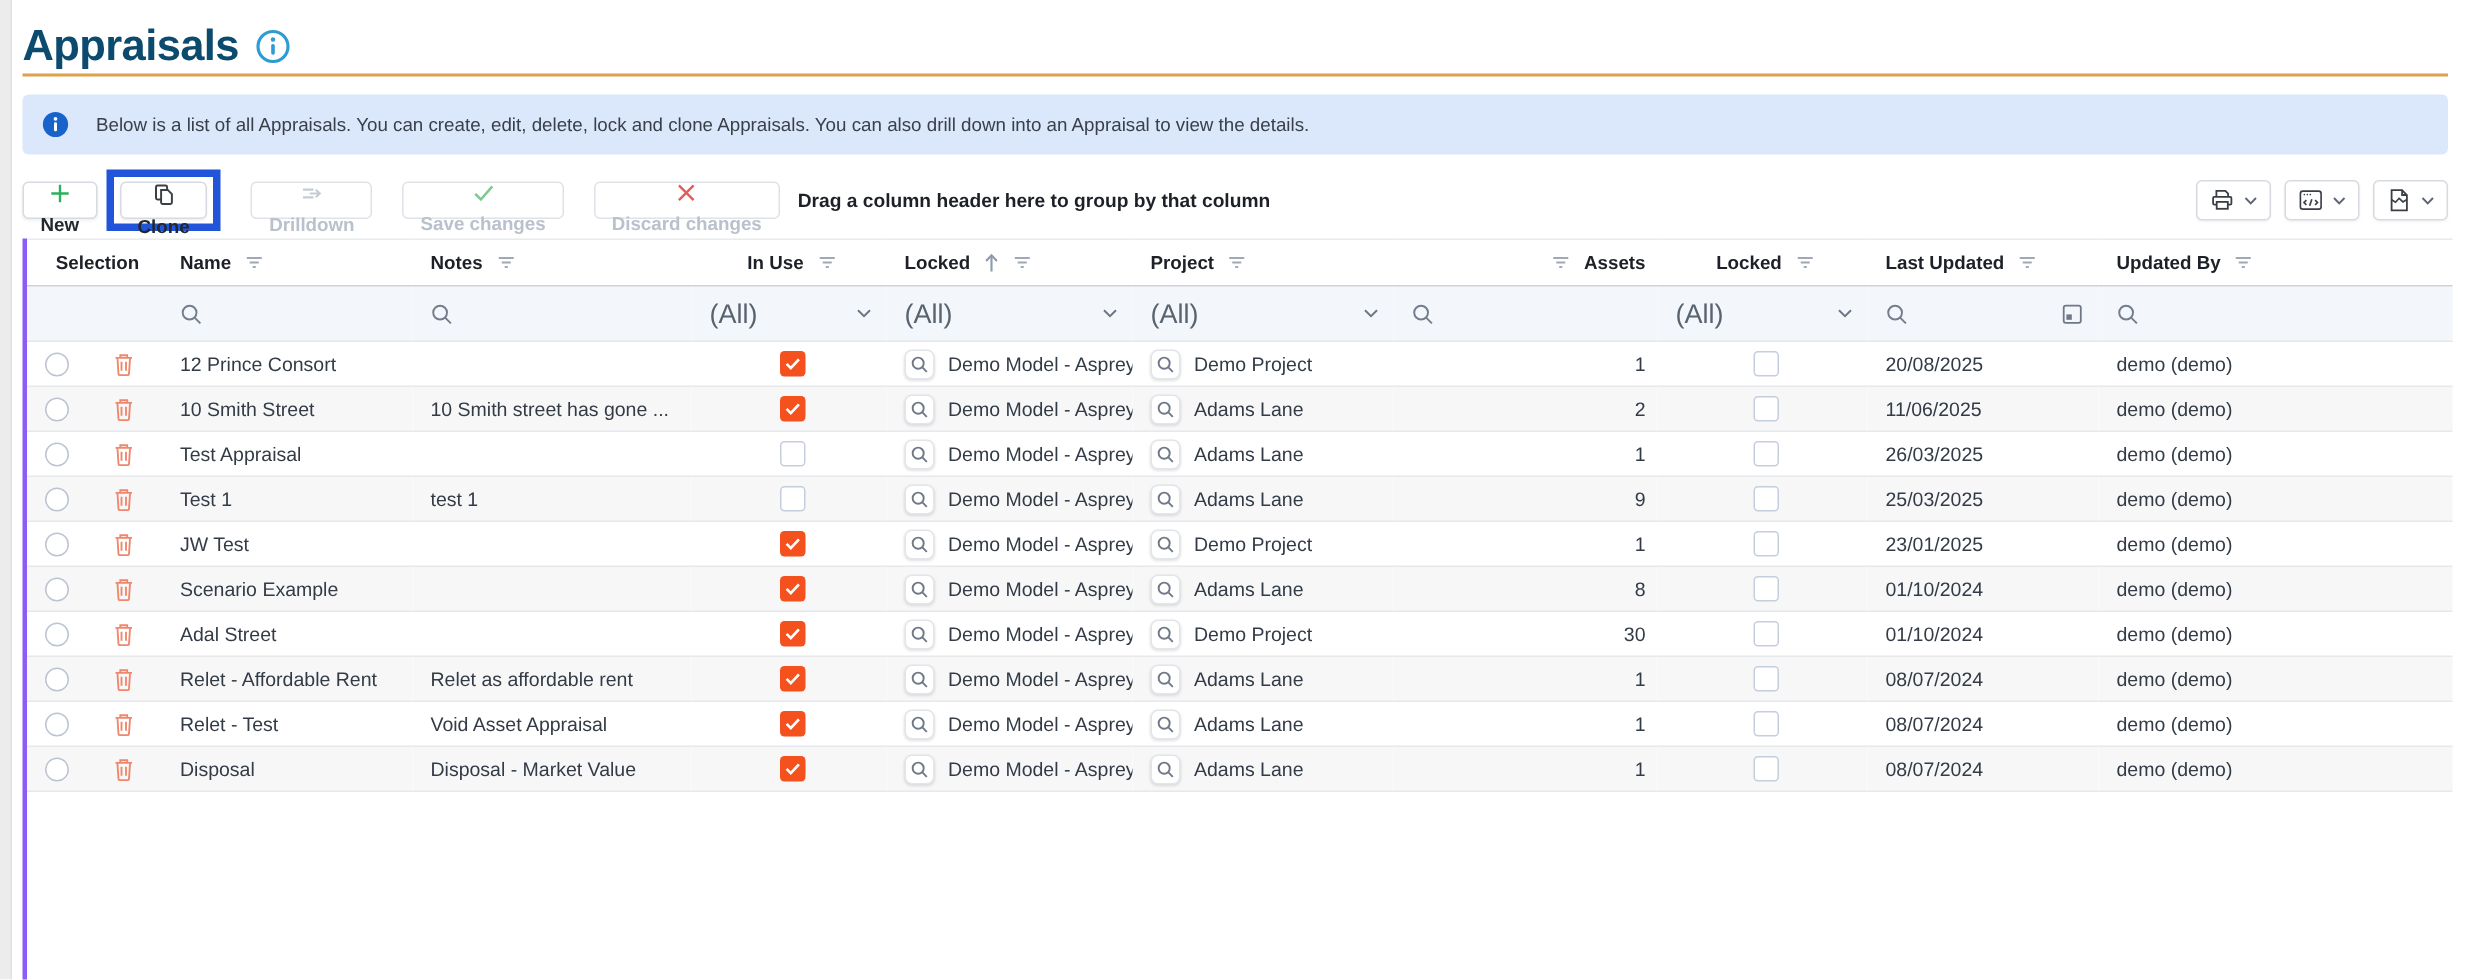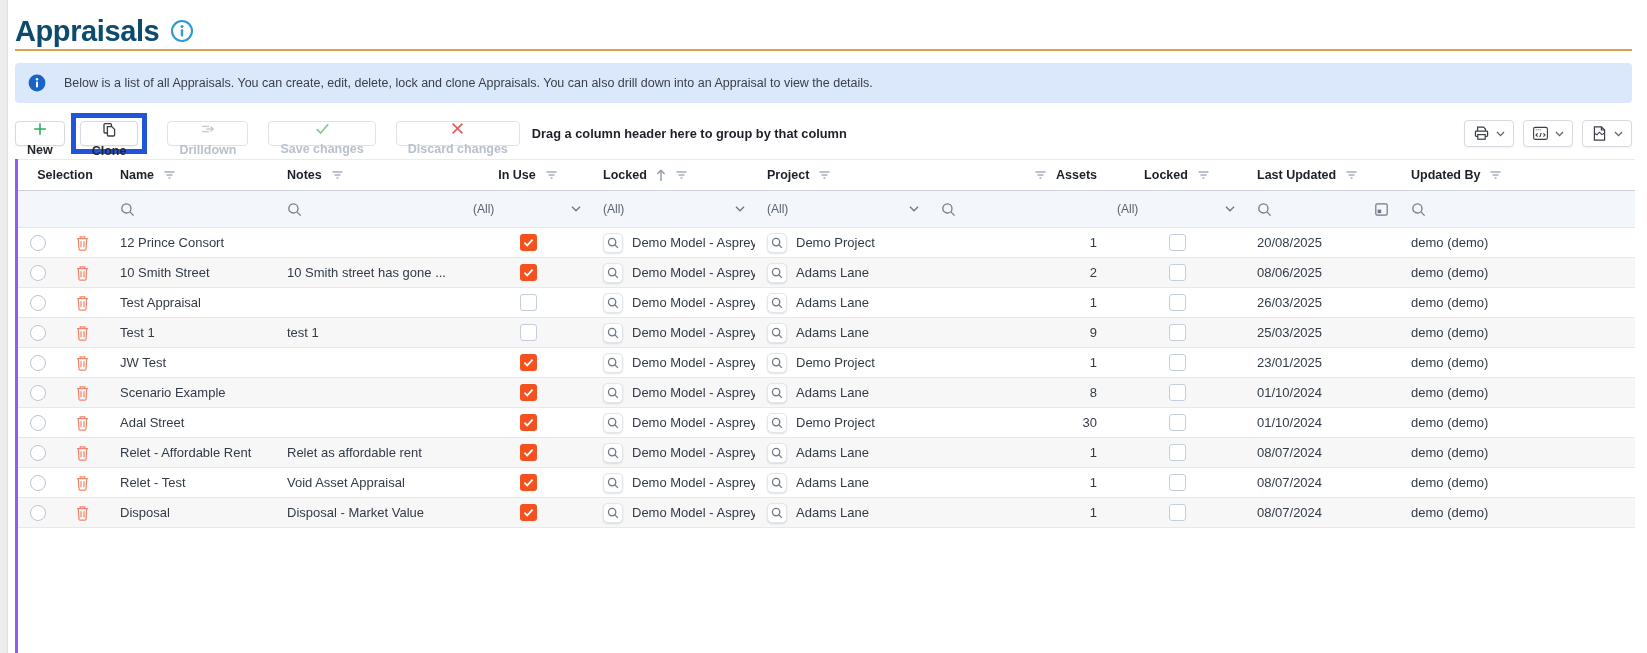--- a/index.html
+++ b/index.html
@@ -46,21 +46,21 @@
     color:#1d2127; cursor:pointer; }
   .hwrap { display:flex; align-items:center; gap:9px; }
   .hwrap.center { justify-content:center; }
   .hwrap.right { justify-content:flex-end; }
   .grid td.filter-cell { height:37px; background:#f3f6fa; border-bottom:1px solid #e3e6ea;
     padding:0 10px 0 12px; }
   .fwrap { display:flex; align-items:center; }
   .fwrap.between { justify-content:space-between; }
   .select-editor { display:flex; align-items:center; justify-content:space-between;
     width:100%; cursor:pointer; }
-  .select-editor .val { font-size:12px; color:#59636f; }
+  .select-editor .val { font-size:18px; color:#59636f; }
   .grid tbody td { height:30px; border-bottom:1px solid #e6e8ec; padding:0 8px 0 12px;
     font-size:13px; color:#333b46; background:#fff; white-space:nowrap; overflow:hidden; }
   .grid tbody tr.alt td { background:#f7f7f8; }
   td.cell-right { text-align:right; padding-right:10px; }
   td.cell-center { text-align:center; }
   .sel-wrap { display:flex; align-items:center; gap:29px; }
   .radio { width:16px; height:16px; border:1px solid #bcc4d2; border-radius:50%;
     background:#fff; flex:0 0 auto; cursor:pointer; }
   .trash { cursor:pointer; display:inline-flex; }
   .cb { width:17px; height:17px; border-radius:3px; display:inline-flex;
@@ -539,21 +539,21 @@
                       <circle cx="6.4" cy="6.4" r="4.6"></circle>
                       <path d="M9.9 9.9 L13.6 13.6"></path>
                     </svg>
                   </span>
                 </span>
                 <span>Adams Lane</span>
               </div>
             </td>
             <td class="cell-right"><span>2</span></td>
             <td class="cell-center"><span class="cb unchecked"></span></td>
-            <td class=""><span>08/06/2025</span></td>
+            <td class=""><span>11/06/2025</span></td>
             <td class=""><span>demo (demo)</span></td>
           </tr>
           <tr class="">
             <td class="cell-center">
               <div class="sel-wrap">
                 <span class="radio"></span>
                 <span class="trash ic">
                   <svg width="15" height="16" viewBox="0 0 15 16" fill="none" stroke="#f0876c" stroke-width="1.25">
                     <path d="M2 3.6 h11"></path>
                     <path d="M5.2 3.4 V1.8 h4.6 v1.6"></path>

